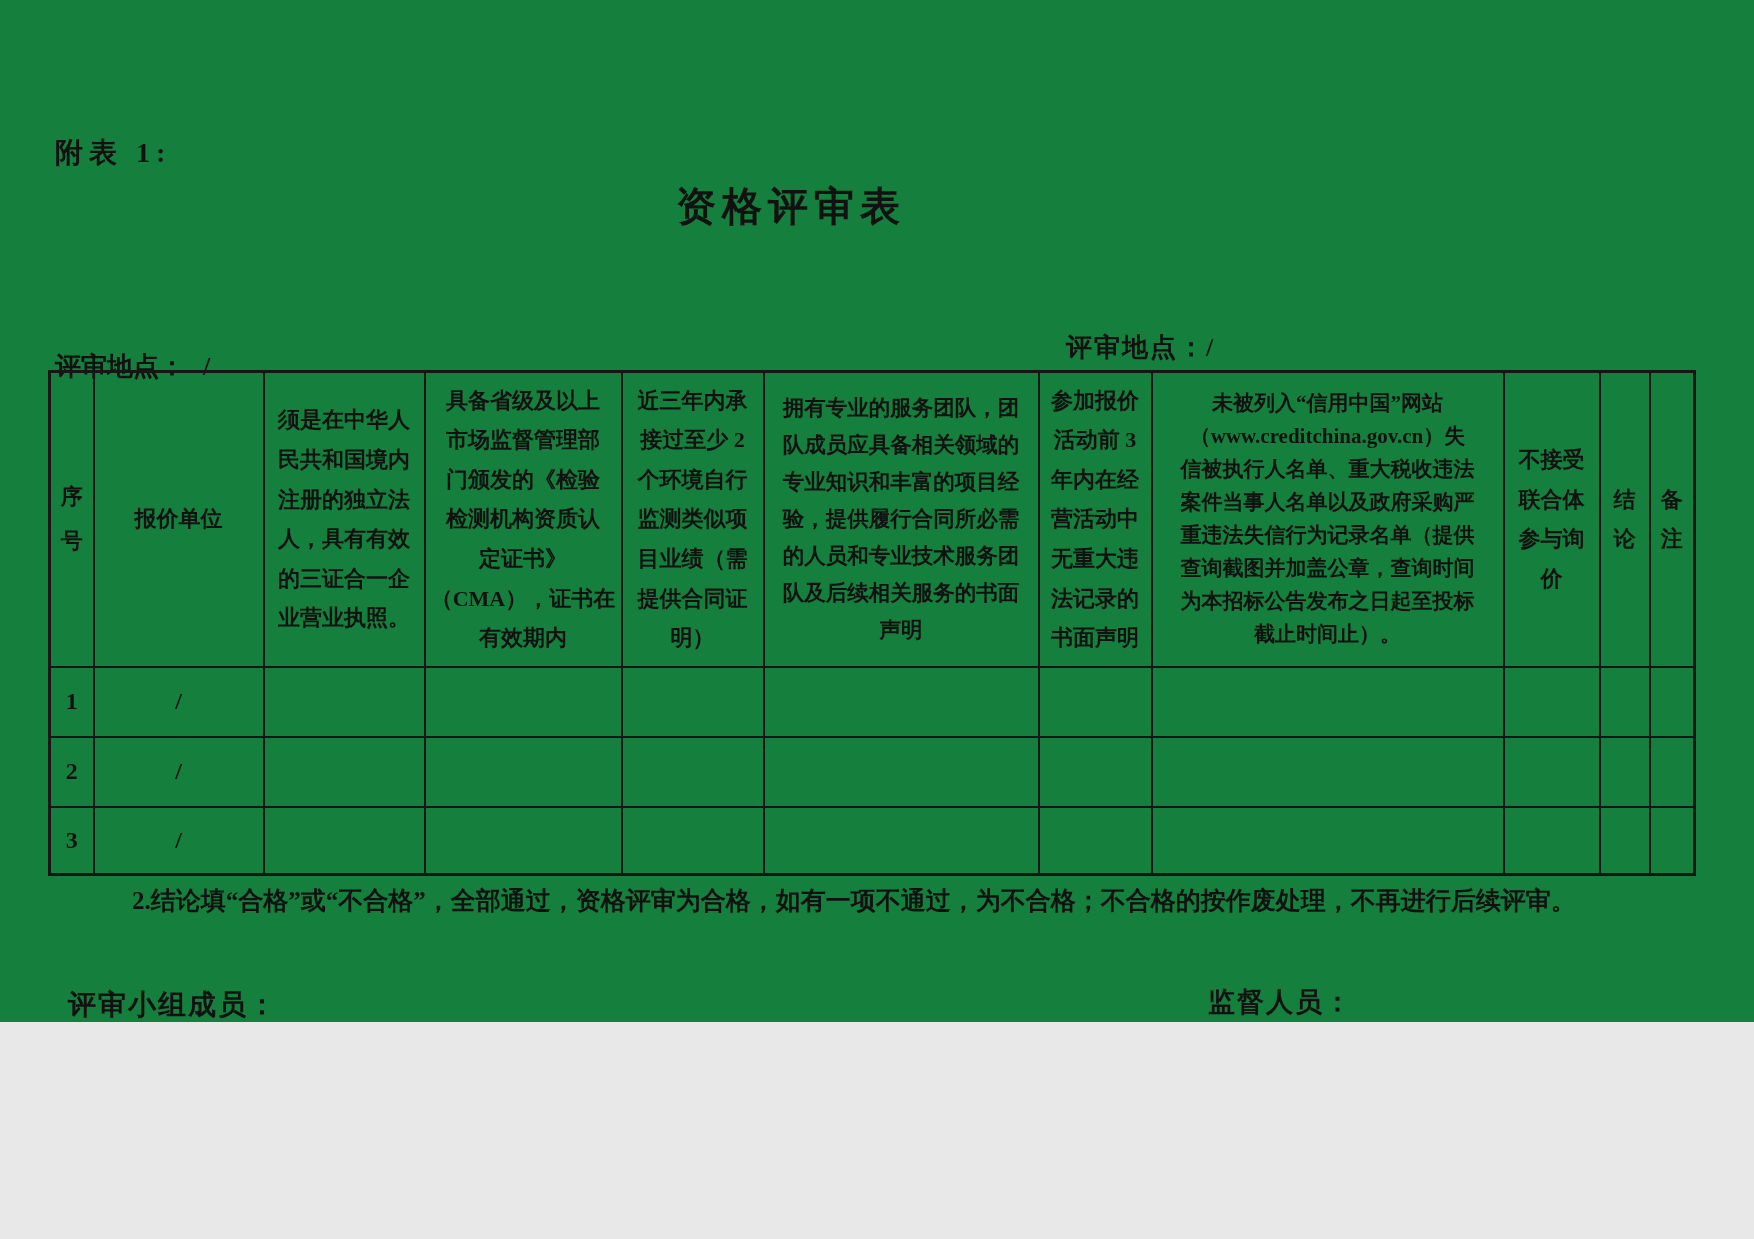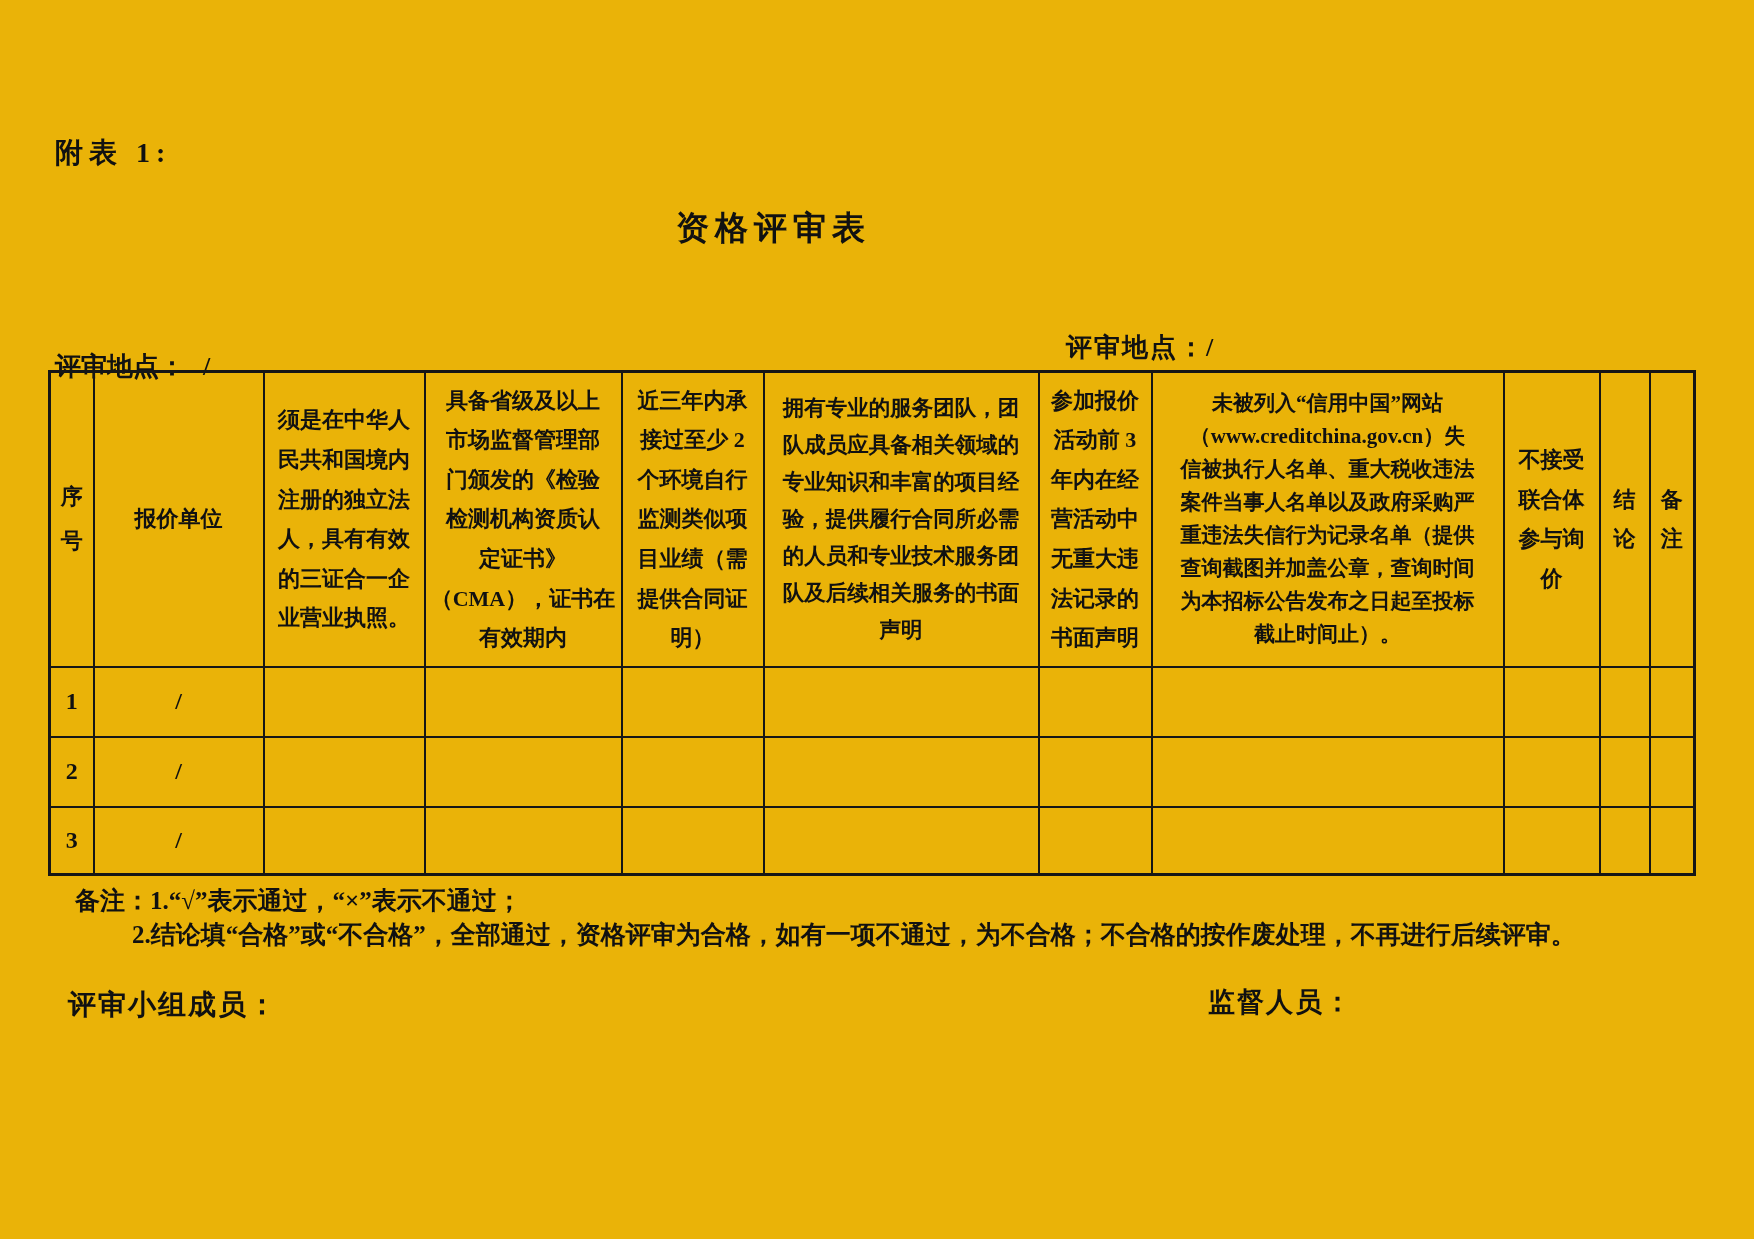--- a/index.html
+++ b/index.html
@@ -3,32 +3,32 @@
 <meta charset="utf-8">
 <style>
   html,body { margin:0; padding:0; }
   body {
     background:#e8e8e8;
     font-family:"Liberation Serif","DejaVu Serif",serif;
     color:#111;
   }
   .sheet {
     position:relative;
-    width:1754px; height:1239px;
-    background:#eab308;
+    width:1754px; height:1022px;
+    background:#15803d;
     overflow:hidden;
   }
 
   .appendix-label {
     position:absolute; left:55px; top:134px;
     font-size:28px; font-weight:700; letter-spacing:6px;
   }
   .doc-title {
-    position:absolute; left:676px; top:206px;
-    font-size:33px; font-weight:700; letter-spacing:6px;
+    position:absolute; left:676px; top:179px;
+    font-size:40px; font-weight:700; letter-spacing:6px;
   }
   .project-line {
     position:absolute; left:110px; top:258px;
     font-size:26px; font-weight:700; letter-spacing:1px;
     white-space:nowrap;
   }
   .location-line {
     position:absolute; left:55px; top:332px;
     font-size:26px; font-weight:700;margin-top:17px;
   }
@@ -198,20 +198,19 @@
         <td></td>
         <td></td>
         <td></td>
         <td></td>
         <td></td>
       </tr>
     </tbody>
   </table>
 
   <div class="notes">
-    <div><span>备注：</span><span>1.“√”表示通过，“×”表示不通过；</span></div>
     <div class="cont"><span>2.结论填“合格”或“不合格”，全部通过，资格评审为合格，如有一项不通过，为不合格；不合格的按作废处理，不再进行后续评审。</span></div>
   </div>
 
   <div class="footer-team">评审小组成员：</div>
   <div class="footer-supervisor">监督人员：</div>
 
 </div>
 
 </body></html>

